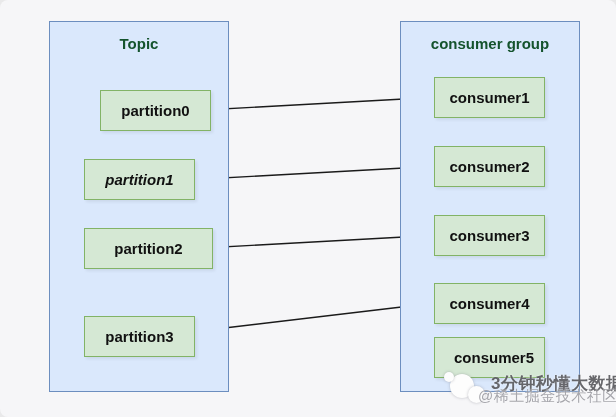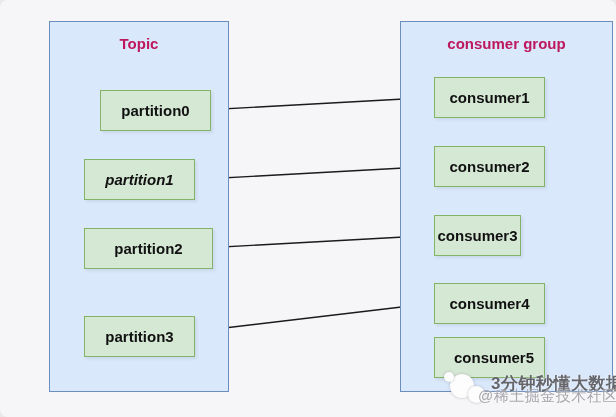--- a/index.html
+++ b/index.html
@@ -7,21 +7,21 @@
     position:relative;width:616px;height:417px;overflow:hidden;
     background:#f6f6f8;border-radius:8px;
     font-family:"Liberation Sans", sans-serif;
   }
   .container-box{
     position:absolute;box-sizing:border-box;
     border:1px solid #6c8ebf;background:#dae8fc;
   }
   .container-title{
     position:absolute;left:0;top:13px;width:100%;
-    text-align:center;font-weight:bold;font-size:15px;color:#be185d;
+    text-align:center;font-weight:bold;font-size:15px;color:#14532d;
   }
   .node-box{
     position:absolute;box-sizing:border-box;
     border:1px solid #82b366;background:#d5e8d4;
     display:flex;align-items:center;justify-content:center;
     font-weight:bold;font-size:15px;color:#111;
     box-shadow:2px 2px 3px rgba(0,0,0,0.07);
   }
   #edges{position:absolute;left:0;top:0;width:616px;height:417px;pointer-events:none;}
   .watermark{position:absolute;left:438px;top:368px;width:178px;height:49px;}
@@ -65,26 +65,26 @@
   </svg>
 
   <div id="nodes">
       <div class="container-box" style="left: 49px; top: 21px; width: 180px; height: 371px;">
         <div class="container-title">Topic</div>
       </div>
       <div class="node-box" style="left: 84px; top: 90px; width: 111px; height: 41px; margin-left: 16px;">partition0</div>
       <div class="node-box" style="left: 84px; top: 159px; width: 111px; height: 41px; font-style: italic;">partition1</div>
       <div class="node-box" style="left: 84px; top: 228px; width: 129px; height: 41px;">partition2</div>
       <div class="node-box" style="left: 84px; top: 316px; width: 111px; height: 41px;">partition3</div>
-      <div class="container-box" style="left: 400px; top: 21px; width: 213px; height: 371px; padding-left: 32px;">
+      <div class="container-box" style="left: 400px; top: 21px; width: 180px; height: 371px; padding-left: 32px;">
         <div class="container-title">consumer group</div>
       </div>
       <div class="node-box" style="left: 434px; top: 77px; width: 111px; height: 41px;">consumer1</div>
       <div class="node-box" style="left: 434px; top: 146px; width: 111px; height: 41px;">consumer2</div>
-      <div class="node-box" style="left: 434px; top: 215px; width: 87px; height: 41px;">consumer3</div>
+      <div class="node-box" style="left: 434px; top: 215px; width: 111px; height: 41px;">consumer3</div>
       <div class="node-box" style="left: 434px; top: 283px; width: 111px; height: 41px;">consumer4</div>
       <div class="node-box" style="left: 434px; top: 337px; width: 111px; height: 41px; padding-left: 9px;">consumer5</div>
     </div>
 
   <div class="watermark">
     <span class="wm-logo">
       <span class="c1"></span>
         <span class="c2"></span>
         <span class="c3"></span>
     </span>

